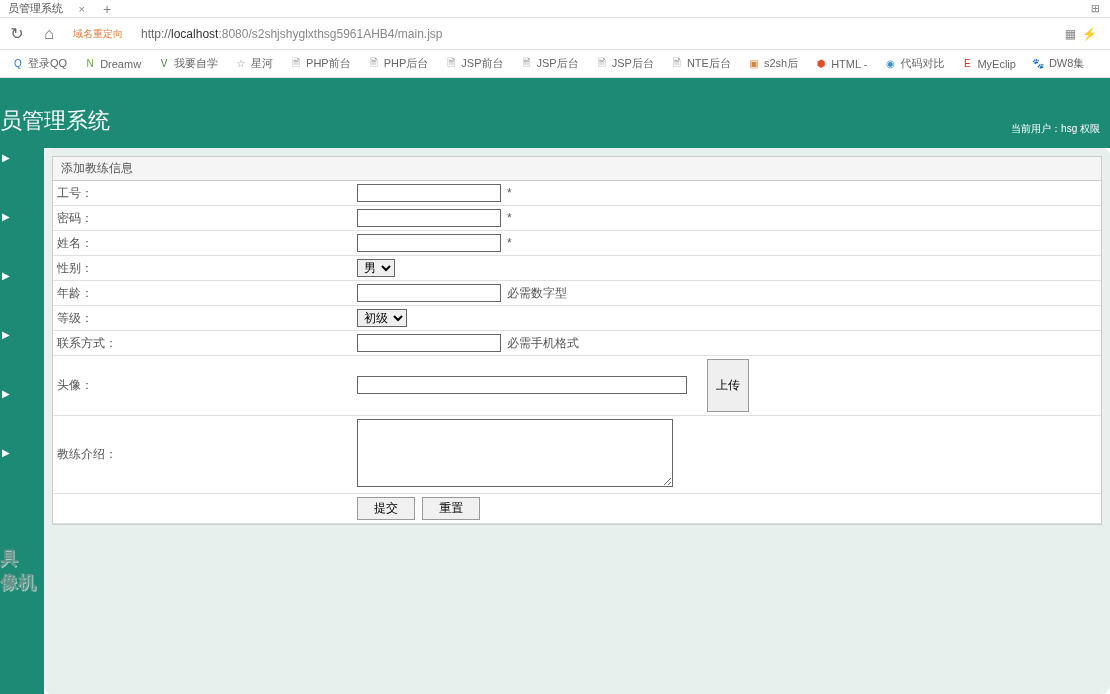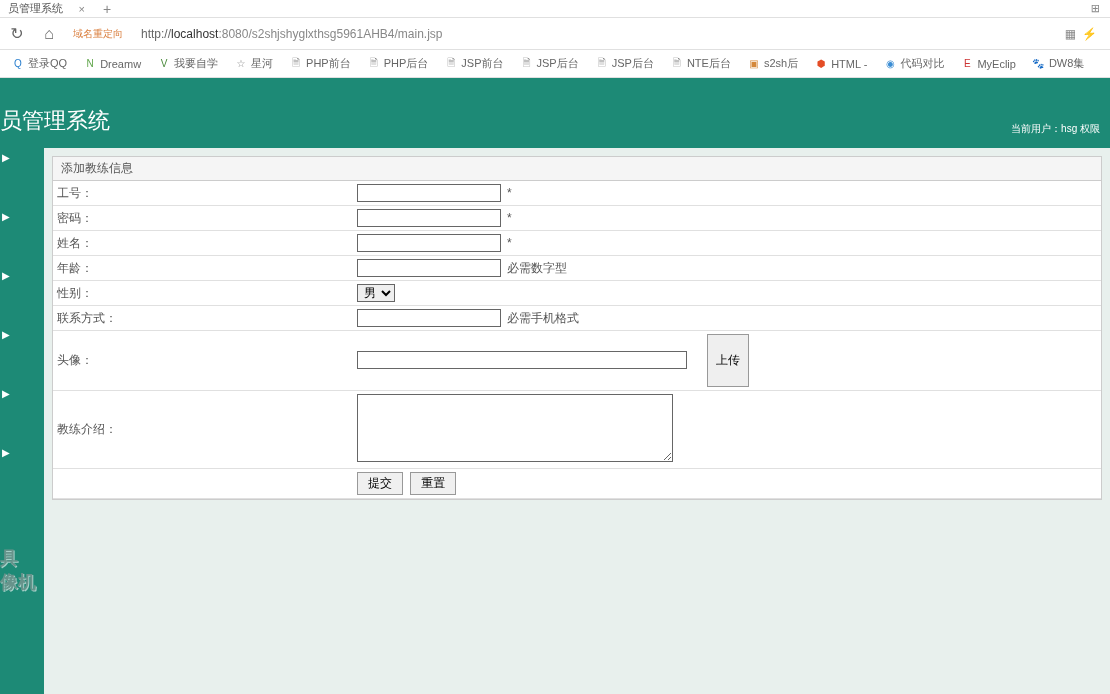--- a/index.html
+++ b/index.html
@@ -24,34 +24,34 @@
     .bookmark-icon { width: 14px; height: 14px; display: inline-flex; align-items: center; justify-content: center; font-size: 10px; }
     
     .app-header { height: 70px; background: #1d8a76; color: #fff; display: flex; align-items: flex-end; padding: 0 10px 12px 0; }
     .app-title { font-size: 22px; font-weight: normal; }
     .app-user { margin-left: auto; font-size: 10px; }
     
     .app-body { display: flex; height: calc(694px - 18px - 32px - 28px - 70px); }
     .sidebar { width: 44px; background: #1d8a76; position: relative; }
     .sidebar-arrow { color: #fff; font-size: 10px; padding: 4px 2px; cursor: pointer; }
     
-    .content { flex: 1; background: #e8f0ed; padding: 8px; overflow: auto; }
+    .content { flex: 1; background: #e8f0ed; padding: 8px; overflow: auto; border-radius: 8px; }
     .form-container { background: #fff; border: 1px solid #ccc; }
     .form-title { background: #f5f5f5; border-bottom: 1px solid #ccc; padding: 3px 8px; font-size: 12px; color: #555; }
     
     .form-table { width: 100%; border-collapse: collapse; font-size: 12px; }
     .form-table td { border-bottom: 1px solid #e0e0e0; padding: 3px 4px; vertical-align: middle; }
     .form-table td.label { width: 300px; color: #555; padding-left: 4px; margin-top: 22px; }
     .form-table td.field { color: #555; }
     .form-table input[type="text"], .form-table input[type="password"] { width: 144px; border: 1px solid #666; padding: 1px 3px; font-size: 12px; }
     .form-table input.wide { width: 330px; }
     .form-table select { border: 1px solid #666; font-size: 12px; padding: 0 2px; }
     .form-table textarea { width: 316px; height: 68px; border: 1px solid #666; resize: both; }
     .hint { margin-left: 6px; color: #555; }
-    .btn { border: 1px solid #999; background: #f0f0f0; padding: 2px 10px; font-size: 12px; cursor: pointer; margin-right: 4px; }
+    .btn { border: 1px solid #999; background: #f0f0f0; padding: 2px 16px; font-size: 12px; cursor: pointer; margin-right: 4px; }
     .upload-btn { border: 1px solid #999; background: #efefef; padding: 17px 8px; font-size: 12px; margin-left: 20px; cursor: pointer; }
     
     .watermark { position: absolute; left: 0; bottom: 100px; opacity: 0.6; font-size: 18px; color: #999; text-shadow: 1px 1px 0 #fff; font-weight: bold; }
   </style>
 </head>
 <body>
 
 <div class="browser-tabs">
   <div class="tab">
     <span>员管理系统</span>
@@ -167,26 +167,30 @@
         </tr>
         <tr>
           <td class="label">密码：</td>
           <td class="field"><input type="password" style=""><span class="hint">*</span></td>
         </tr>
         <tr>
           <td class="label">姓名：</td>
           <td class="field"><input type="text" style=""><span class="hint">*</span></td>
         </tr>
         <tr>
+          <td class="label">性别：</td>
+          <td class="field"><select id="sel-gender"><option>男</option><option>女</option></select></td>
+        </tr>
+        <tr>
           <td class="label">年龄：</td>
           <td class="field"><input type="text" style=""><span class="hint">必需数字型</span></td>
         </tr>
         <tr>
-          <td class="label">性别：</td>
-          <td class="field"><select id="sel-gender"><option>男</option><option>女</option></select></td>
+          <td class="label">等级：</td>
+          <td class="field"><select id="sel-level"><option>初级</option><option>中级</option><option>高级</option></select></td>
         </tr>
         <tr>
           <td class="label">联系方式：</td>
           <td class="field"><input type="text" style=""><span class="hint">必需手机格式</span></td>
         </tr>
         <tr>
           <td class="label">头像：</td>
           <td class="field"><input type="text" class="wide" style=""><button class="upload-btn">上传</button></td>
         </tr>
         <tr>

